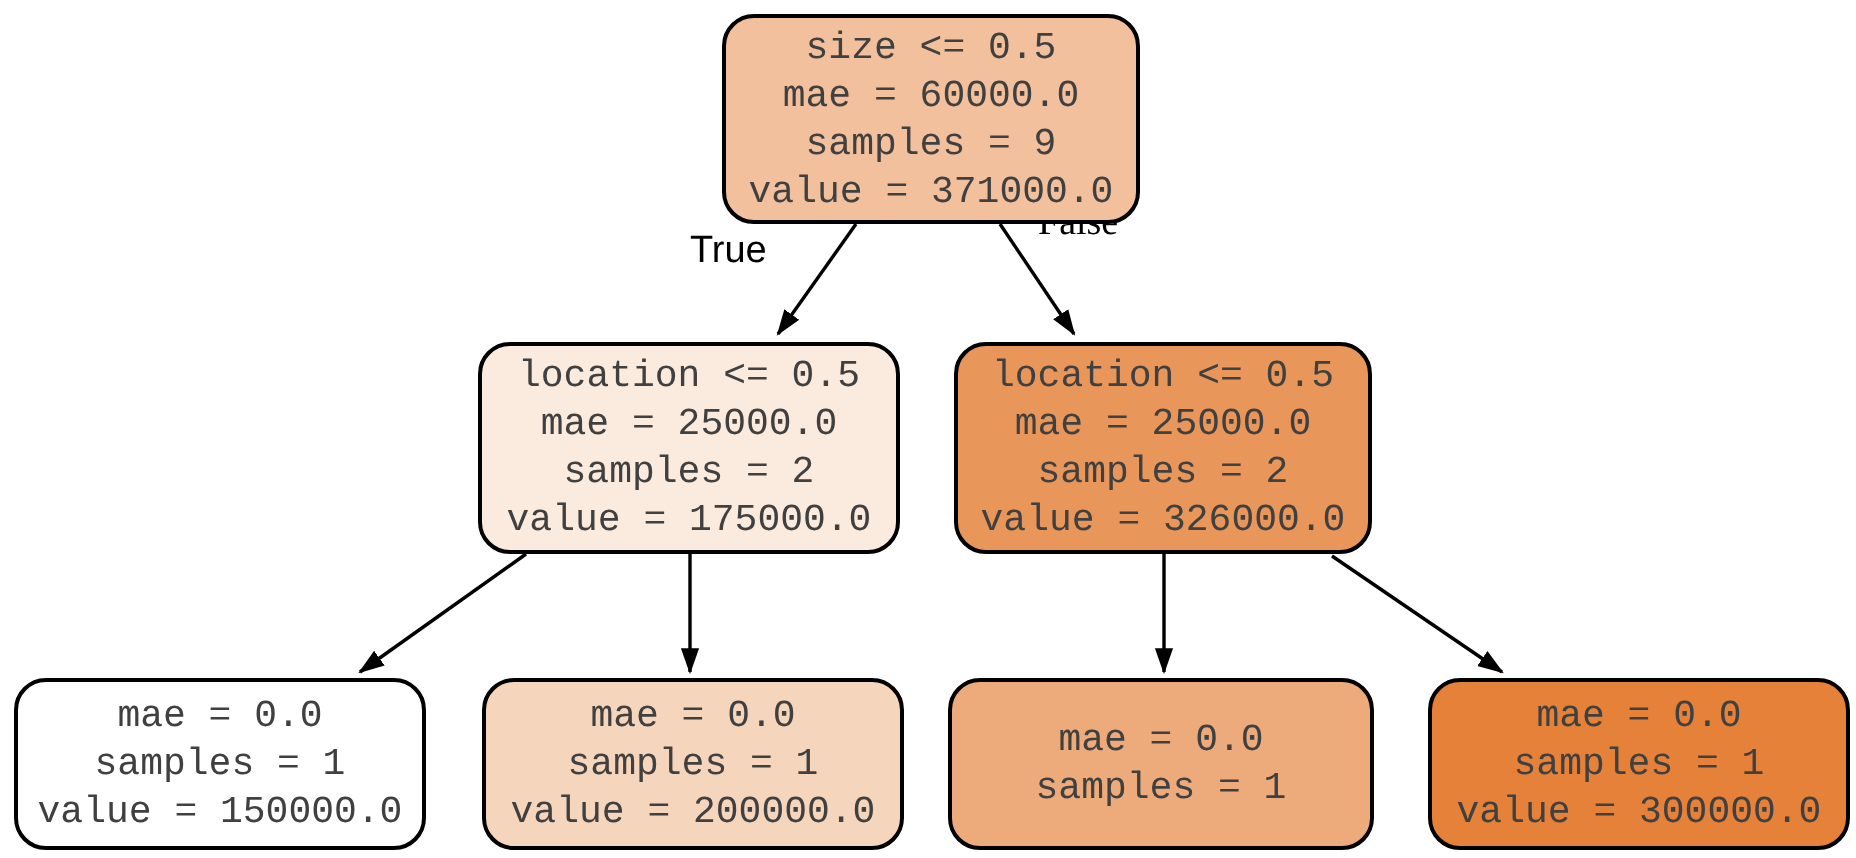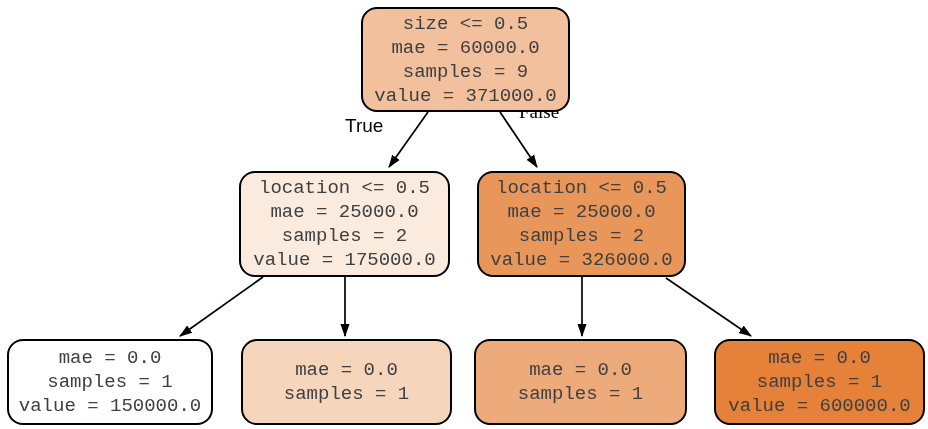--- a/index.html
+++ b/index.html
@@ -99,26 +99,27 @@
 
   <div class="node node-leaf1" style="background-color: rgb(255, 255, 255);">
     <span>mae = 0.0</span>
     <span>samples = 1</span>
     <span>value = 150000.0</span>
   </div>
 
   <div class="node node-leaf2" style="background-color: rgb(246, 213, 189);">
     <span>mae = 0.0</span>
     <span>samples = 1</span>
+    <span>value = 200000.0</span>
   </div>
 
   <div class="node node-leaf3" style="background-color: rgb(237, 171, 123);">
     <span>mae = 0.0</span>
     <span>samples = 1</span>
   </div>
 
   <div class="node node-leaf4" style="background-color: rgb(229, 129, 57);">
     <span>mae = 0.0</span>
     <span>samples = 1</span>
-    <span>value = 600000.0</span>
+    <span>value = 300000.0</span>
   </div>
 
 </div>
 
 </body></html>

